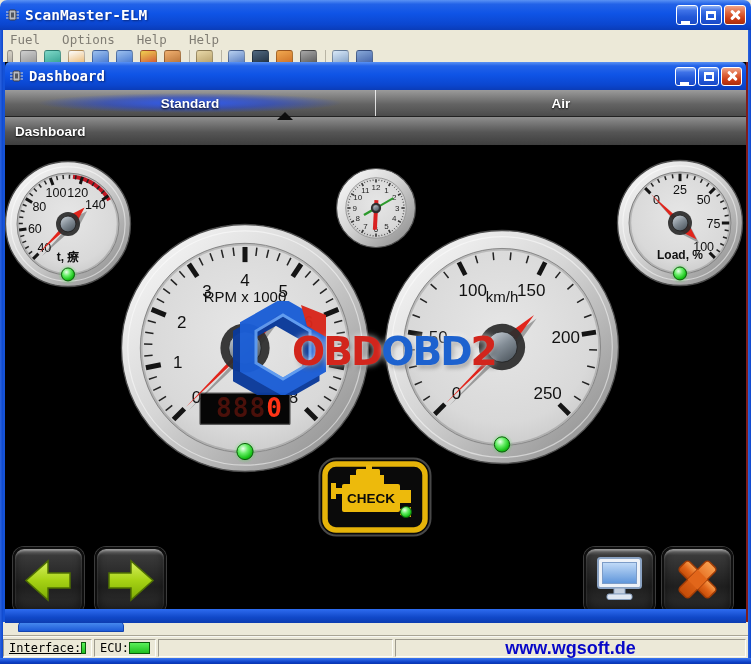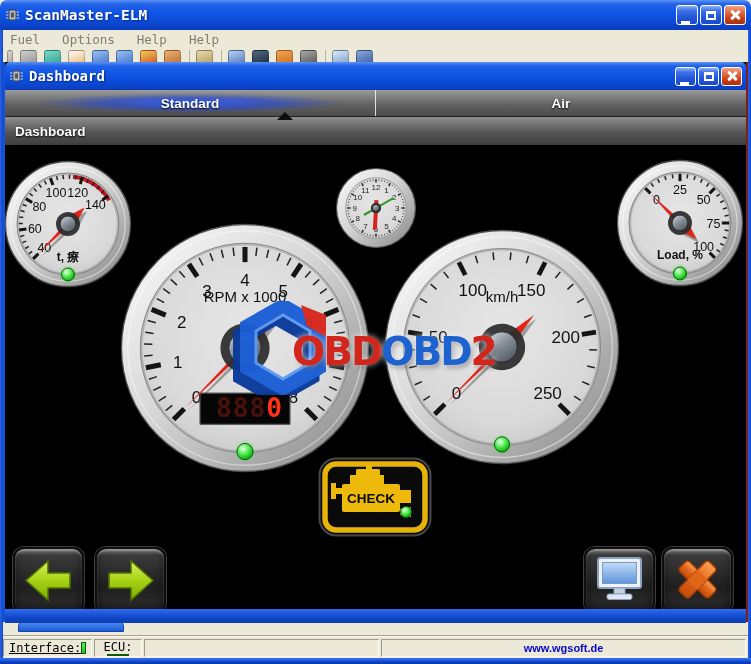--- a/index.html
+++ b/index.html
@@ -65,23 +65,23 @@
        letter-spacing:-2px;font-family:"DejaVu Sans",sans-serif;white-space:nowrap;
        text-shadow:0 0 6px rgba(255,255,255,.75), 2px 3px 4px rgba(0,0,0,.35);}
   
   .minwin{position:absolute;left:18px;top:621px;width:104px;height:9px;z-index:1;
        border-radius:5px 5px 0 0;background:linear-gradient(180deg,#4a8df0,#1d5bd8);border:1px solid #1244b0;}
   .statusbar{position:absolute;left:1px;right:1px;top:636px;height:22px;background:#ece9d8;display:flex;
        padding:1px 2px;box-sizing:border-box;border-top:1px solid #f8f7f2;box-shadow:0 -1px 0 #a9a595;z-index:30;}
   .cell{height:18px;margin:1px 2px 0 0;border:1px solid;border-color:#9e9b8e #fdfdf8 #fdfdf8 #9e9b8e;
        display:flex;align-items:center;font-family:"DejaVu Sans Mono",monospace;font-size:12px;color:#000;
        padding:0 5px;box-sizing:border-box;}
-  .c1{width:112px;} .c2{width:89px;text-decoration:underline;} .c3{width:48px;flex-direction:column;} .c4{width:235px;} .c5{flex:1;justify-content:center;}
+  .c1{width:112px;} .c2{width:89px;text-decoration:underline;} .c3{width:62px;} .c4{width:235px;} .c5{flex:1;justify-content:center;}
   .sled{width:22px;height:12px;background:linear-gradient(180deg,#5af05a,#1fc01f);border:1px solid #0a5a0a;box-sizing:border-box;}
-  .weblink{font-family:"Liberation Sans",sans-serif;font-weight:bold;font-size:11px;color:#0808c8;}
+  .weblink{font-family:"Liberation Sans",sans-serif;font-weight:bold;font-size:18px;color:#0808c8;}
   .spacer{flex:1;}
 </style>
 </head>
 <body>
 
 <svg width="0" height="0" style="position:absolute" aria-hidden="true">
   <defs>
     <linearGradient id="bezelG" x1="0" y1="0" x2="1" y2="1">
       <stop offset="0" stop-color="#fdfdfd"></stop>
         <stop offset="0.45" stop-color="#d6d6d6"></stop>

